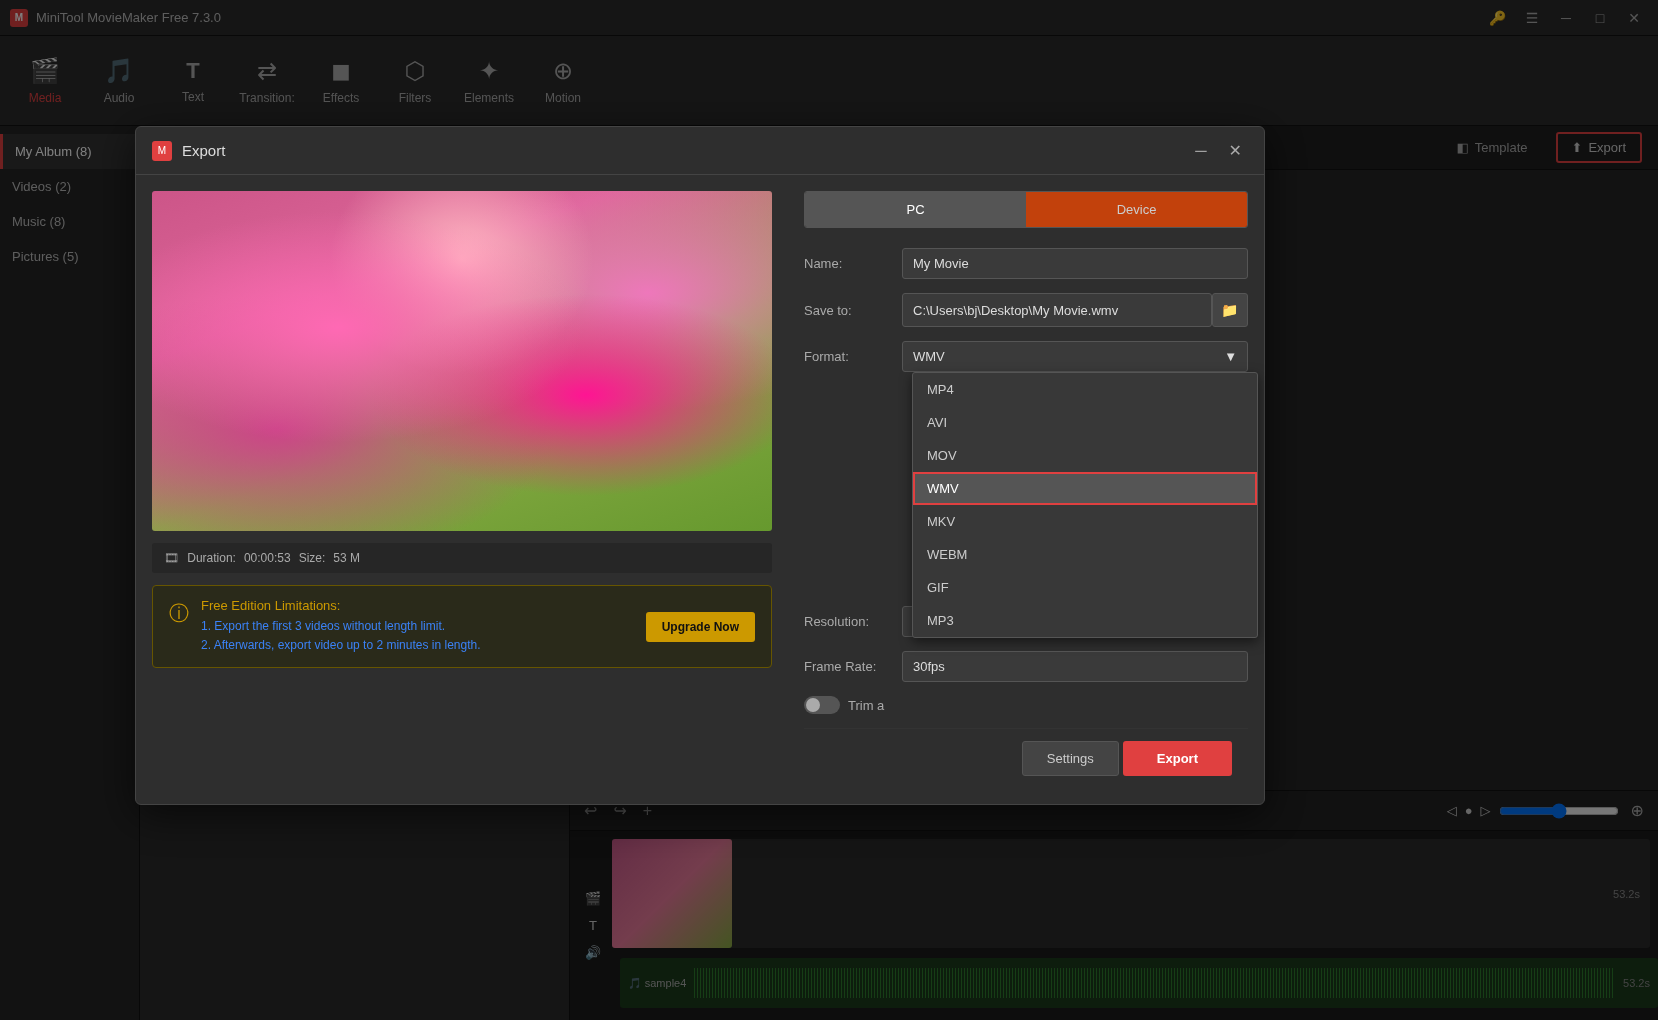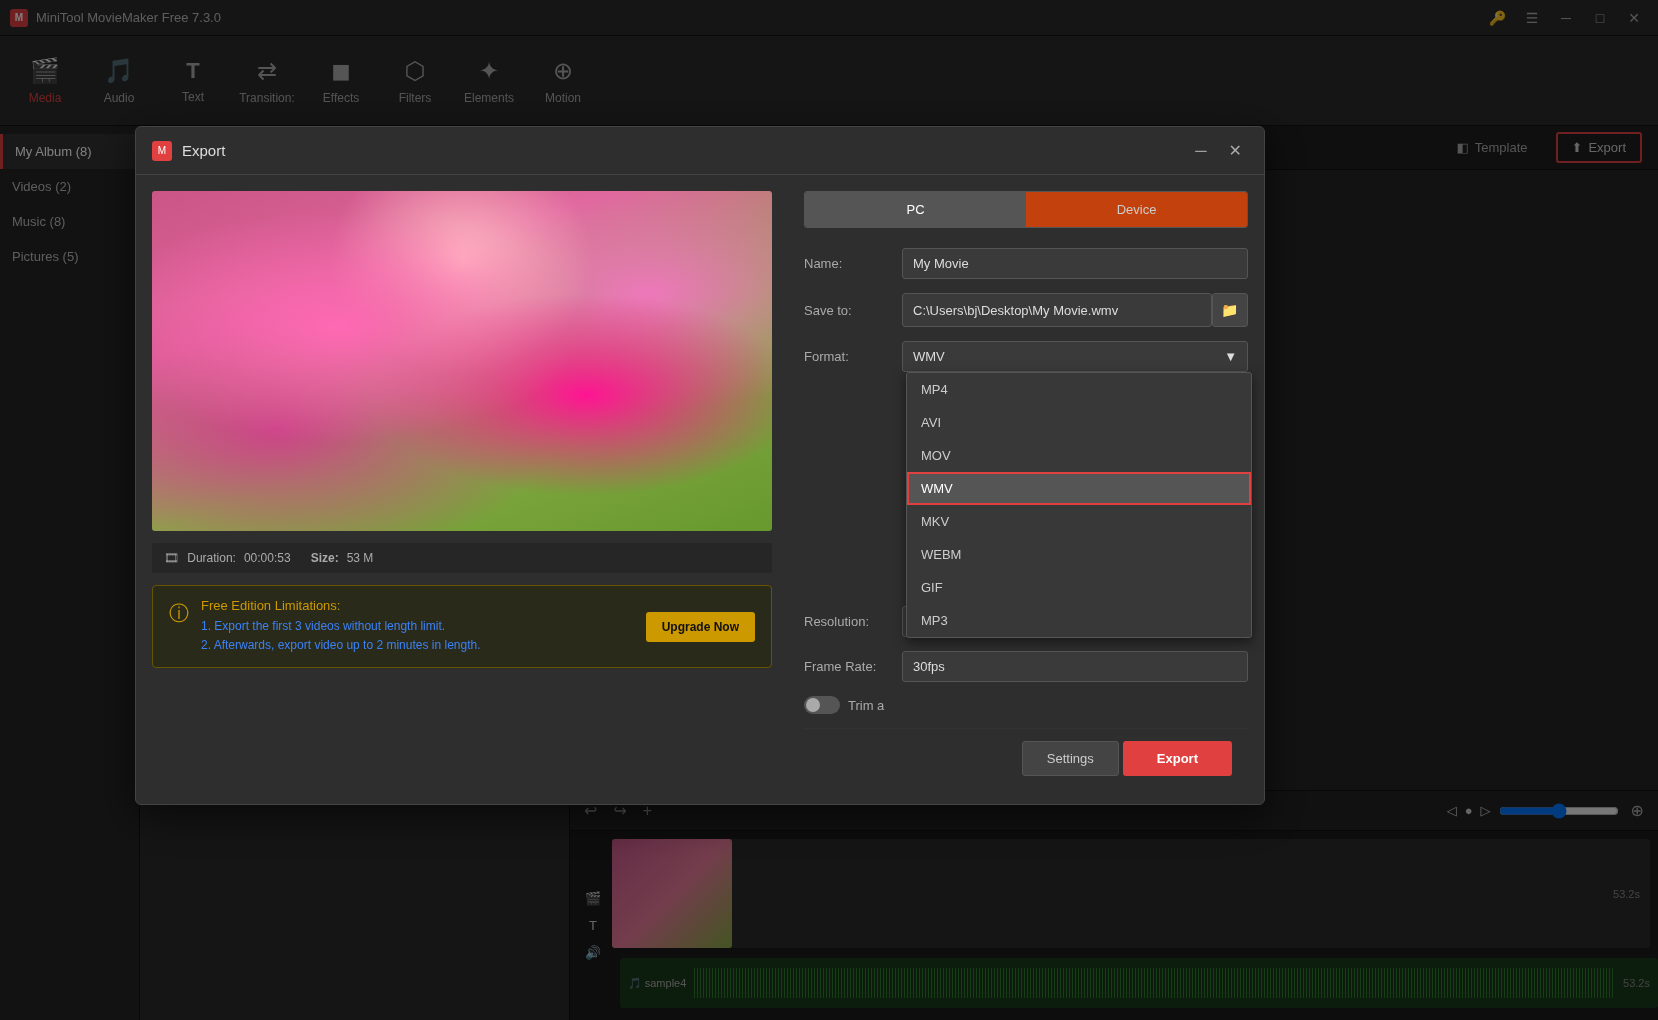--- a/index.html
+++ b/index.html
@@ -417,21 +417,21 @@
       font-size: 13px;
       display: flex;
       align-items: center;
       justify-content: space-between;
       cursor: pointer;
     }
     
     #format-dropdown-list {
       position: absolute;
       top: 100%;
-      left: 4px;
+      left: 10px;
       width: 100%;
       background: #383838;
       border: 1px solid #555;
       border-radius: 3px;
       z-index: 300;
       box-shadow: 0 4px 12px rgba(0,0,0,0.5);
     }
     .dropdown-option {
       padding: 9px 14px;
       cursor: pointer;
@@ -663,21 +663,21 @@
       <div id="preview-side">
 
         <div id="preview-image">
           <div class="flower-bg"></div>
         </div>
 
         <div id="preview-info">
           <span>🎞</span>
           <span>Duration:</span>
           <span>00:00:53</span>
-          <span style="margin-left:12px;font-weight:bold;">Size:</span>
+          <span style="margin-left:0;">Size:</span>
           <span>53 M</span>
         </div>
 
         <div id="free-edition-box">
           <span id="fee-icon">ⓘ</span>
           <div id="fee-content">
             <div id="fee-title">Free Edition Limitations:</div>
             <div id="fee-text">
               <span>1. Export the first 3 videos without length limit.</span><br>
               <span>2. Afterwards, export video up to 2 minutes in length.</span>

